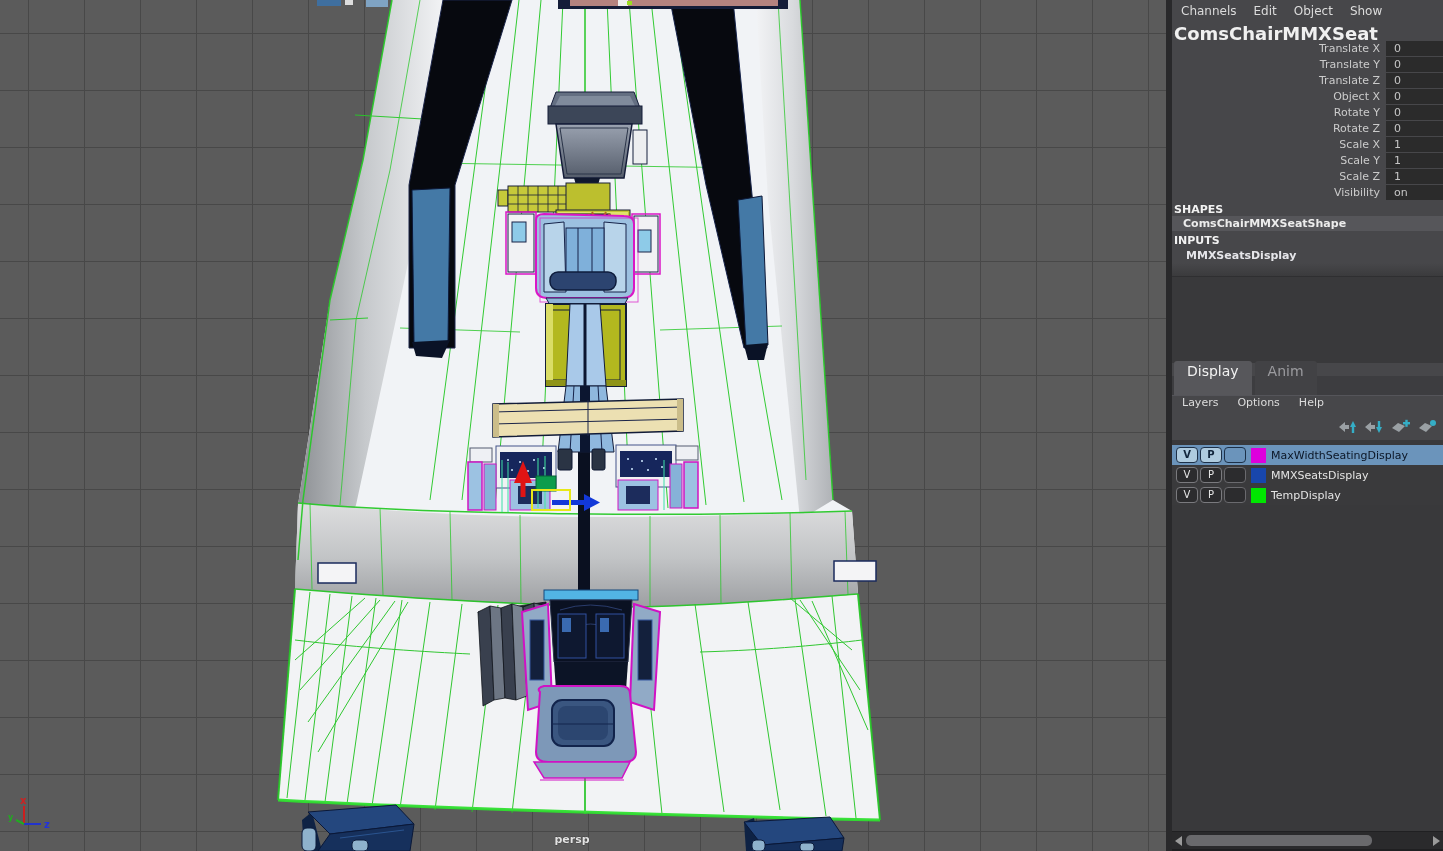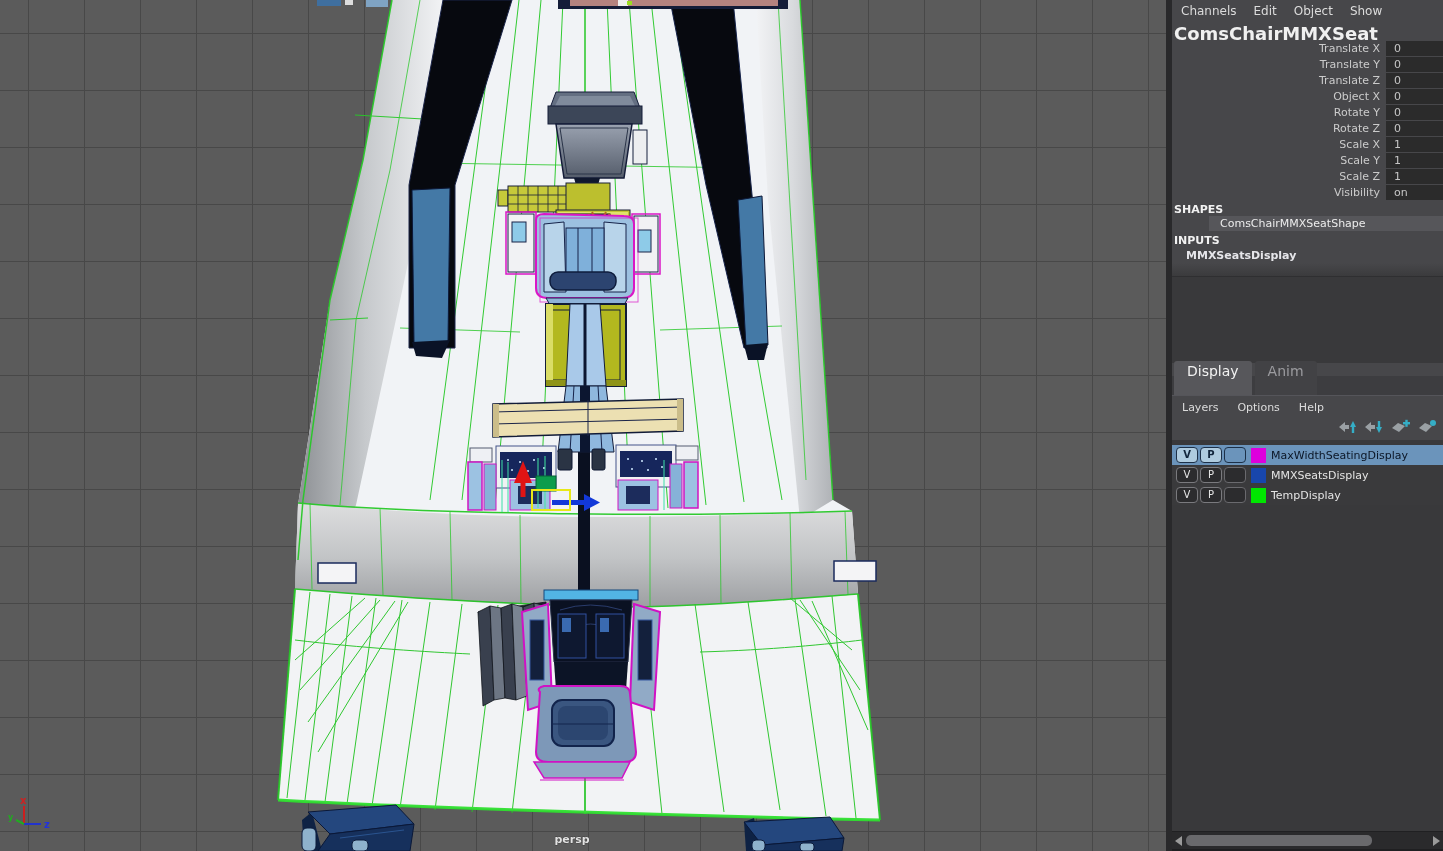--- a/index.html
+++ b/index.html
@@ -22,33 +22,33 @@
   .p-menu{height:22px;display:flex;align-items:center;gap:17px;padding-left:9px;color:#dcdcdc;font-size:12px;}
   .p-menu span{cursor:default;}
   .p-objname{height:17px;padding:1px 0 0 2px;font-weight:bold;color:#f0f0f0;font-size:18px;}
   .chan-row{height:16px;display:flex;align-items:center;}
   .chan-label{flex:1;text-align:right;padding-right:6px;color:#cbcbcb;padding-left:28px;}
   .chan-value{width:49px;height:15px;background:#2b2b2b;color:#c6c6c6;
     padding-left:8px;display:flex;align-items:center;}
   .p-sec{height:16px;display:flex;align-items:flex-end;padding-left:2px;
     font-weight:bold;color:#f2f2f2;font-size:11px;}
   .p-shape-row{height:15px;background:#56565a;display:flex;align-items:center;
-    padding-left:11px;font-weight:normal;color:#ececec;margin-left:37px;}
+    padding-left:11px;font-weight:bold;color:#ececec;}
   .p-input-row{height:16px;display:flex;align-items:center;padding-left:14px;
     font-weight:bold;color:#e6e6ea;}
   .p-fade{height:13px;background:linear-gradient(#47474a,#3b3b3d);}
   .p-darkbox{height:86px;background:#39393b;border-top:1px solid #2f2f31;}
   .p-gap{height:13px;}
 
   .le-tabs{height:19px;background:#3d3d40;display:flex;align-items:flex-end;padding-left:2px;
     border-bottom:1px solid #55555a;}
   .le-tab{padding:2px 13px 16px 13px;border-radius:3px 3px 0 0;font-size:14px;cursor:default;}
   .le-tab.active{background:#57575b;color:#f2f2f2;}
   .le-tab.inactive{background:#424245;color:#9b9b9f;margin-left:3px;}
-  .le-menu{height:18px;display:flex;align-items:flex-end;gap:19px;padding-left:10px;color:#dcdcdc;}
+  .le-menu{height:18px;display:flex;align-items:flex-start;gap:19px;padding-left:10px;color:#dcdcdc;}
   .le-icons{height:26px;display:flex;align-items:center;justify-content:flex-end;gap:7px;padding-right:6px;}
   .le-icons svg{display:block;}
   .le-rows{padding-top:5px;background:#39393b;}
   .l-row{height:20px;display:flex;align-items:center;padding-left:4px;}
   .l-row.sel{background:#6b94bb;color:#0b1626;}
   .l-row.unsel{background:#3a3a3c;color:#e4e4e4;}
   .l-btn{width:20px;height:14px;border-radius:4px;font-size:10px;margin-right:2px;
     display:flex;align-items:center;justify-content:center;line-height:1;}
   .sel .l-btn{background:#aecbdf;border:1px solid #1c3048;color:#12263c;font-weight:bold;}
   .unsel .l-btn{background:#2c2c2e;border:1px solid #7a7a7e;color:#e8e8e8;}

